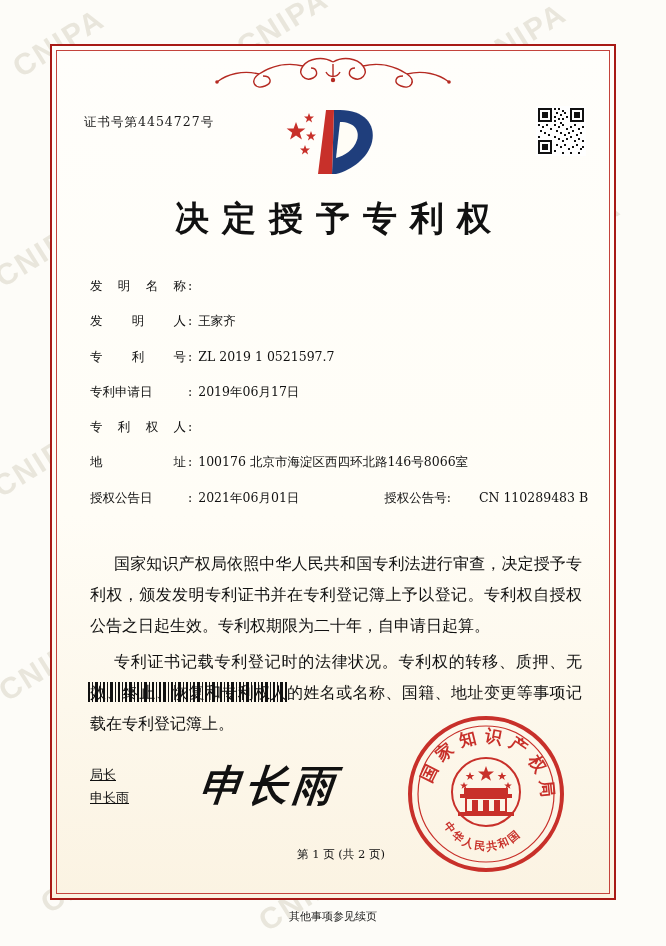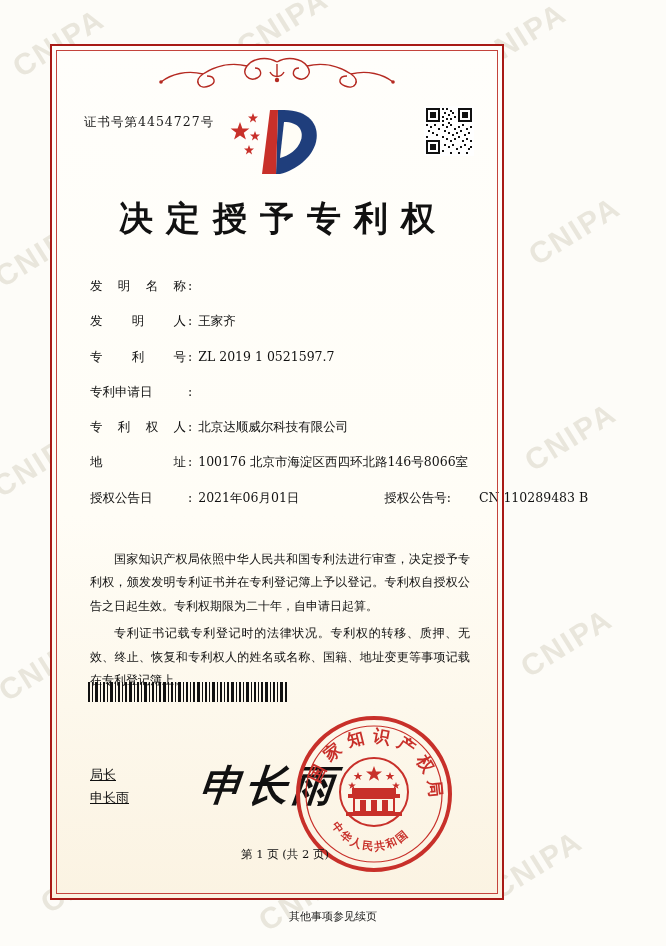--- a/index.html
+++ b/index.html
@@ -32,21 +32,21 @@
     color: #e9e6dc;
     transform: rotate(-32deg);
     white-space: nowrap;
   }
 
   
   .certificate {
     position: absolute;
     left: 50px;
     top: 44px;
-    width: 454px;
+    width: 566px;
     height: 856px;
     background: linear-gradient(180deg, #fffefb 0%, #fffdf6 55%, #fbf3e2 100%);
     border: 2px solid #a81a16;
     box-sizing: border-box;
     z-index: 1;
   }
   .certificate::after {
     content: "";
     position: absolute;
     inset: 4px;
@@ -147,21 +147,21 @@
     flex: 0 0 auto;
     min-width: 150px;
   }
 
   
   .body-text {
     position: absolute;
     top: 502px;
     left: 38px;
     right: 32px;
-    font-size: 12px;
+    font-size: 16px;
     line-height: 1.95;
     color: #111;
     text-align: justify;
   }
   .body-text p {
     margin: 0 0 4px 0;
     text-indent: 24px;
   }
 
   
@@ -385,30 +385,30 @@
           <span>专</span>
           <span>利</span>
           <span>号</span>
         </div>
         <span style="margin: 0px 6px 0px 2px;">:</span>
         <div class="field-value">ZL 2019 1 0521597.7</div>
       </div>
       <div class="field-row">
         <div class="field-label">专利申请日</div>
         <span style="margin: 0px 6px 0px 2px;">:</span>
+        <div class="field-value">2019年06月17日</div>
       </div>
       <div class="field-row">
         <div class="field-label spread">
           <span>专</span>
           <span>利</span>
           <span>权</span>
           <span>人</span>
         </div>
         <span style="margin: 0px 6px 0px 2px;">:</span>
-        <div class="field-value">北京达顺威尔科技有限公司</div>
       </div>
       <div class="field-row">
         <div class="field-label spread">
           <span>地</span>
           <span>址</span>
         </div>
         <span style="margin: 0px 6px 0px 2px;">:</span>
         <div class="field-value">100176 北京市海淀区西四环北路146号8066室</div>
       </div>
       <div class="field-row">

